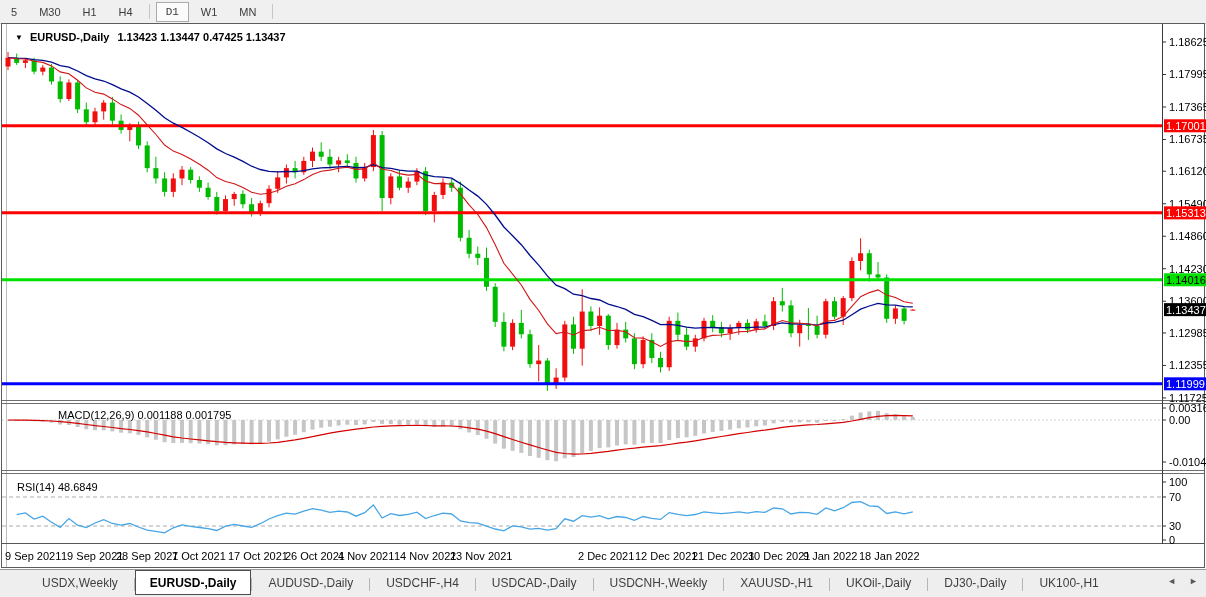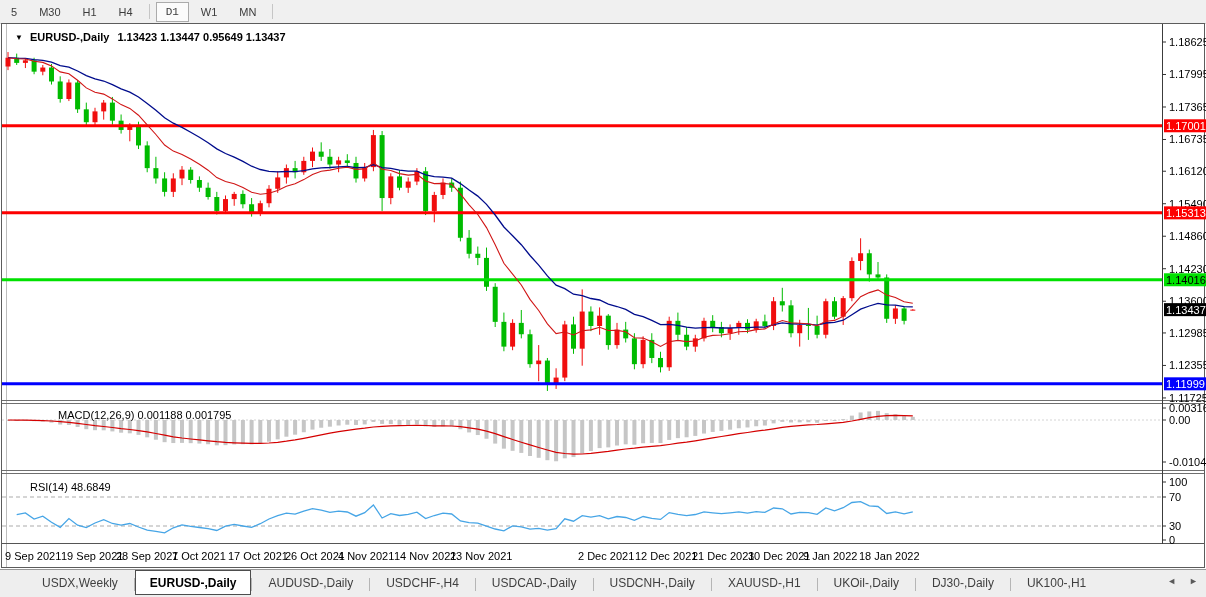--- a/index.html
+++ b/index.html
@@ -11,21 +11,21 @@
            font-size:11px;color:#3c3c3c;}
   .tf-btn{padding:3px 9px;margin:0 1px;cursor:default;border:1px solid transparent;}
   .tf-btn.active{background:#fbfbfb;border:1px solid #ababab;font-family:Liberation Mono, monospace;}
   .tb-sep{width:1px;height:15px;background:#c6c6c6;margin:0 5px;}
   
   #chart-title{position:absolute;left:15px;top:31px;font-size:11px;font-weight:700;color:#000;
                display:flex;align-items:center;white-space:pre;}
   #chart-title .tri{font-size:8px;margin-right:7px;}
   #chart-title .sym{margin-right:8px;}
   #macd-label{position:absolute;left:17px;top:409px;font-size:11px;color:#000;margin-left:41px;}
-  #rsi-label{position:absolute;left:30px;top:481px;font-size:11px;color:#000;}
+  #rsi-label{position:absolute;left:17px;top:481px;font-size:11px;color:#000;}
   #chart-svg{position:absolute;left:0;top:23px;}
   
   #tabbar{position:absolute;left:0;top:569px;width:1206px;height:28px;background:#eeeeee;
           border-top:1px solid #989898;display:flex;align-items:flex-start;
           font-size:12px;color:#3f3f3f;padding-top:3px;box-sizing:border-box;}
   #tabbar .lead{width:26px;}
   .tab{padding:3px 16px 4px;white-space:nowrap;cursor:default;}
   .tab-sep{width:1px;height:13px;background:#b5b5b5;margin-top:5px;}
   .tab.active{background:#ffffff;border:1px solid #4d4d4d;margin-top:-3px;padding:5px 14px 4px;
               font-weight:700;color:#000;}
@@ -444,40 +444,40 @@
     <text x="635" y="537" font-size="11px" fill="#000" font-family="&quot;Liberation Sans&quot;,sans-serif">12 Dec 2021</text>
     <text x="692" y="537" font-size="11px" fill="#000" font-family="&quot;Liberation Sans&quot;,sans-serif">21 Dec 2021</text>
     <text x="748" y="537" font-size="11px" fill="#000" font-family="&quot;Liberation Sans&quot;,sans-serif">30 Dec 2021</text>
     <text x="803" y="537" font-size="11px" fill="#000" font-family="&quot;Liberation Sans&quot;,sans-serif">9 Jan 2022</text>
     <text x="859" y="537" font-size="11px" fill="#000" font-family="&quot;Liberation Sans&quot;,sans-serif">18 Jan 2022</text>
   </svg>
 
 <div id="chart-title">
   <span class="tri">▼</span>
   <span class="sym">EURUSD-,Daily</span>
-  <span>1.13423 1.13447 0.95649 1.13437</span>
+  <span>1.13423 1.13447 0.47425 1.13437</span>
 </div>
 
 <div id="macd-label">MACD(12,26,9) 0.001188 0.001795</div>
 <div id="rsi-label">RSI(14) 48.6849</div>
 
 <div id="tabbar">
   <div class="lead"></div>
   <div id="tabs-host" style="display:flex;align-items:flex-start;">
       <div class="tab">USDX,Weekly</div>
       <div class="tab-sep"></div>
       <div class="tab active">EURUSD-,Daily</div>
       <div class="tab-sep"></div>
       <div class="tab">AUDUSD-,Daily</div>
       <div class="tab-sep"></div>
       <div class="tab">USDCHF-,H4</div>
       <div class="tab-sep"></div>
       <div class="tab">USDCAD-,Daily</div>
       <div class="tab-sep"></div>
-      <div class="tab">USDCNH-,Daily</div>
+      <div class="tab">USDCNH-,Weekly</div>
       <div class="tab-sep"></div>
       <div class="tab">XAUUSD-,H1</div>
       <div class="tab-sep"></div>
       <div class="tab">UKOil-,Daily</div>
       <div class="tab-sep"></div>
       <div class="tab">DJ30-,Daily</div>
       <div class="tab-sep"></div>
       <div class="tab">UK100-,H1</div>
     </div>
   <div id="tab-arrows">

